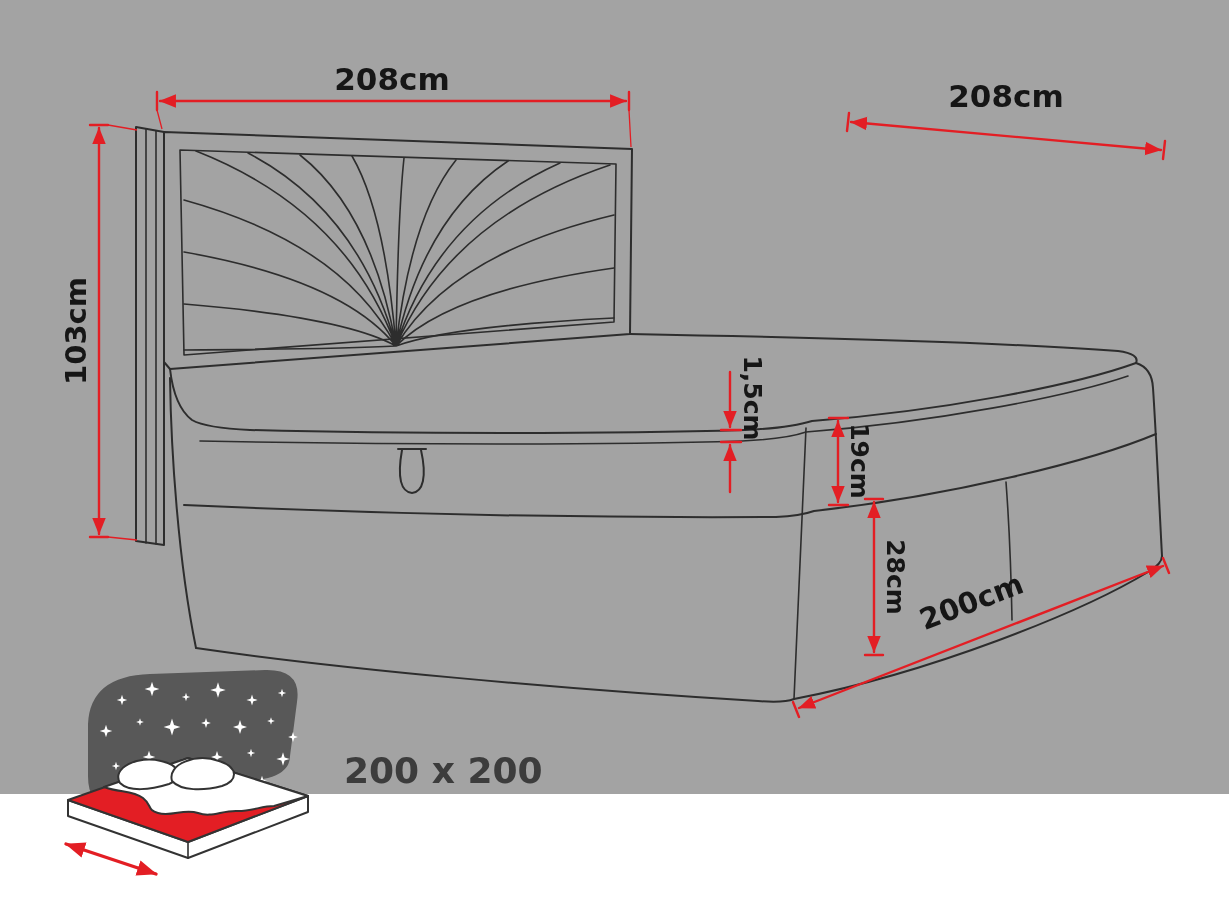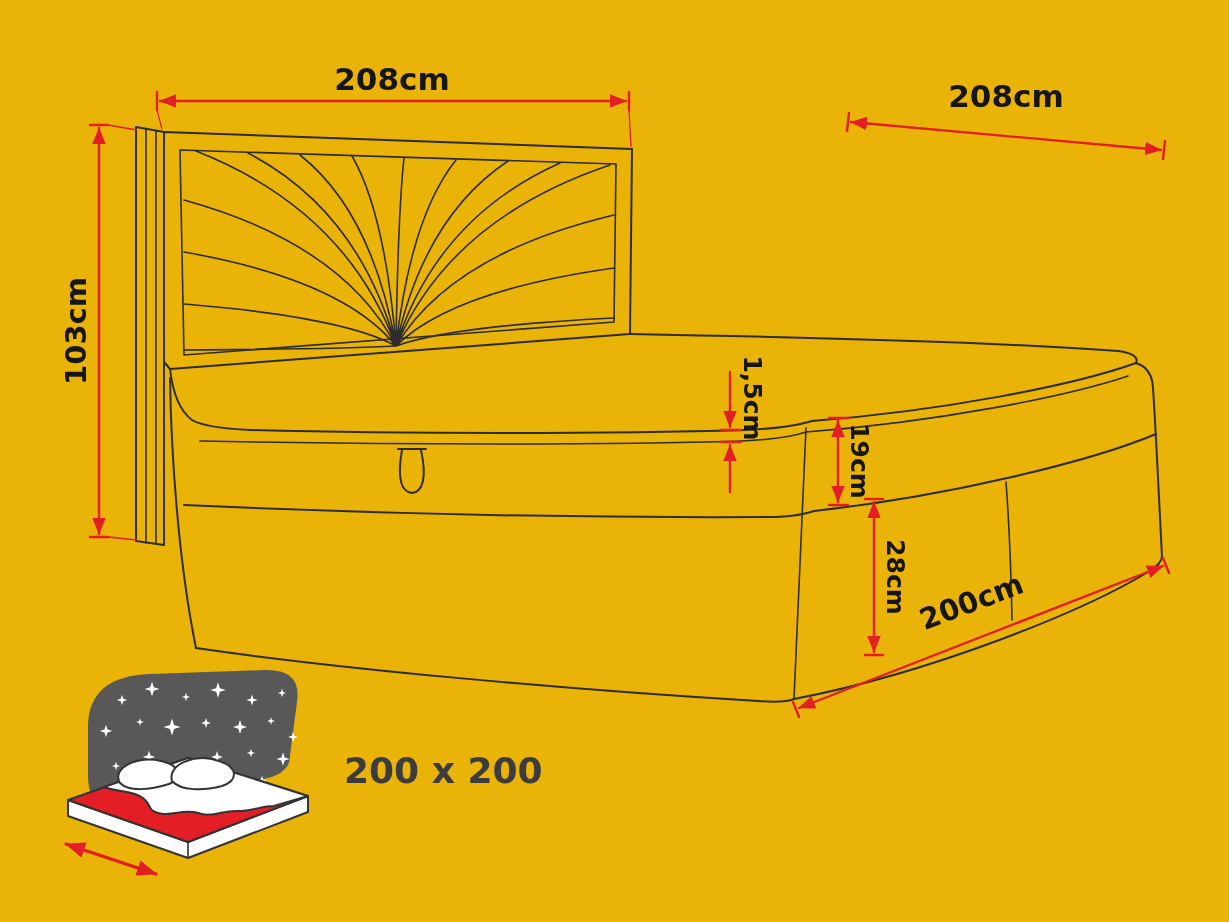--- a/index.html
+++ b/index.html
@@ -1,18 +1,18 @@
 <!DOCTYPE html>
 <html><head>
 <meta charset="utf-8">
 <style>
   *{margin:0;padding:0;box-sizing:border-box}
   html,body{background:#ffffff}
   body{width:1229px;height:922px;overflow:hidden;font-family:"DejaVu Sans",sans-serif}
-  .canvas{position:relative;width:1229px;height:922px;background:#eab308}
+  .canvas{position:relative;width:1229px;height:794px;background:#a3a3a3}
   svg{display:block}
   .ink{stroke:#2d2d2d;stroke-width:2;fill:none;stroke-linejoin:round;stroke-linecap:round}
   .ink-thin{stroke:#2d2d2d;stroke-width:1.6;fill:none;stroke-linejoin:round;stroke-linecap:round}
   .red{stroke:#e31e24;stroke-width:2.4;fill:none;stroke-linecap:round}
   .red-thick{stroke:#e31e24;stroke-width:3.4;fill:none;stroke-linecap:round}
   .red-thin{stroke:#e31e24;stroke-width:1.3;fill:none}
   .lbl{fill:#161616;font-family:"DejaVu Sans",sans-serif;font-weight:700;stroke:none}
   .f31{font-size:31px}
   .f29{font-size:29px}
   .f25{font-size:25px}

